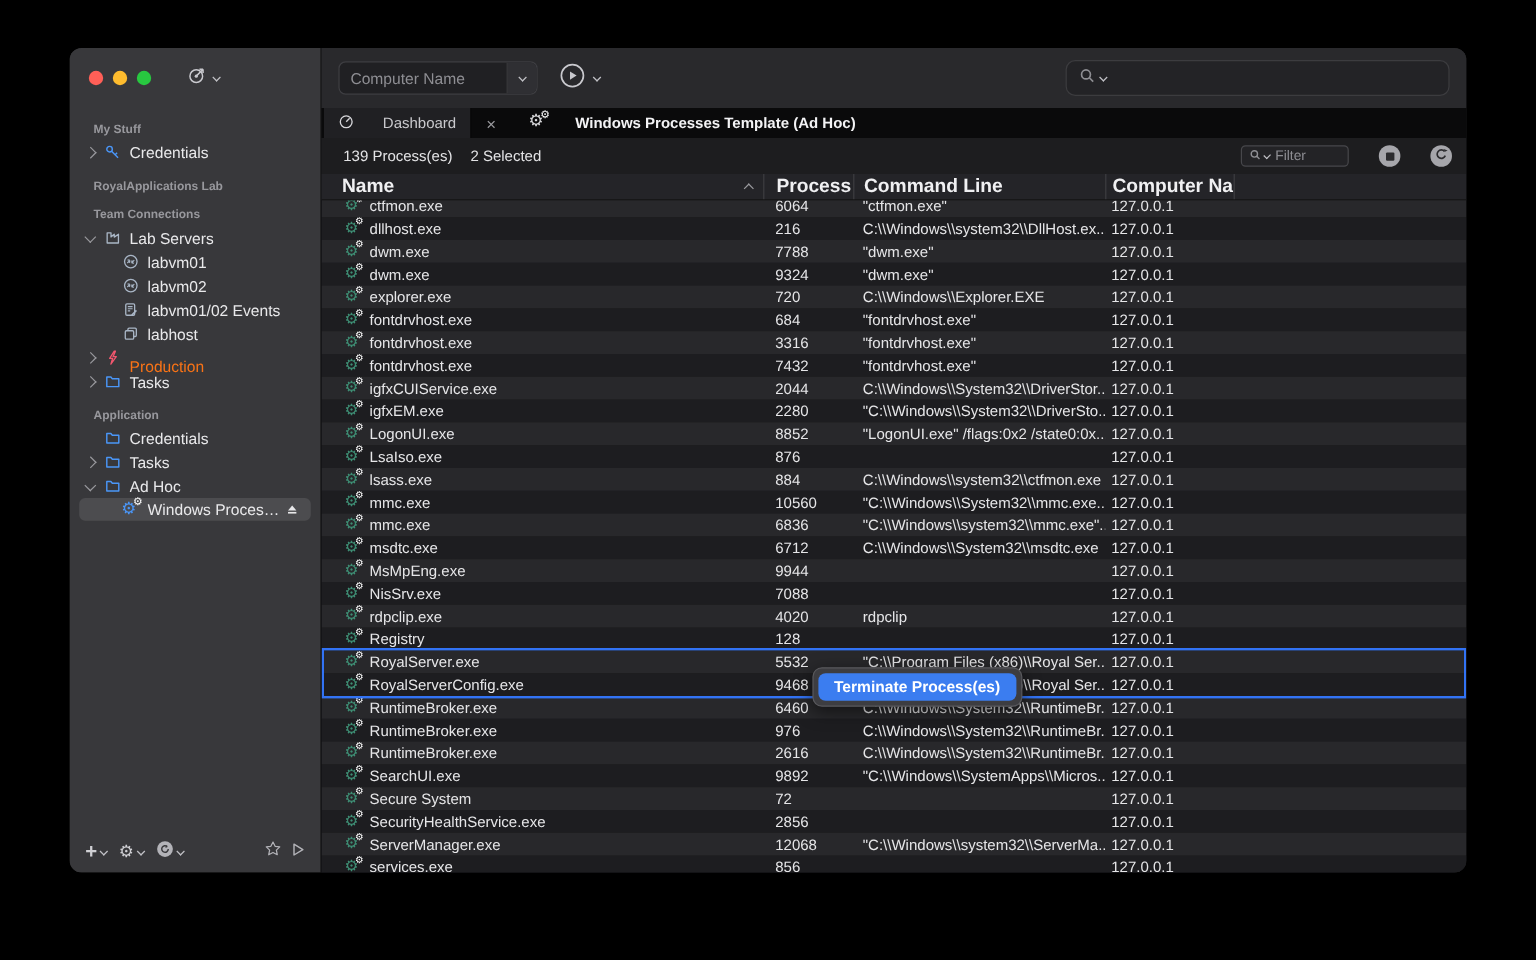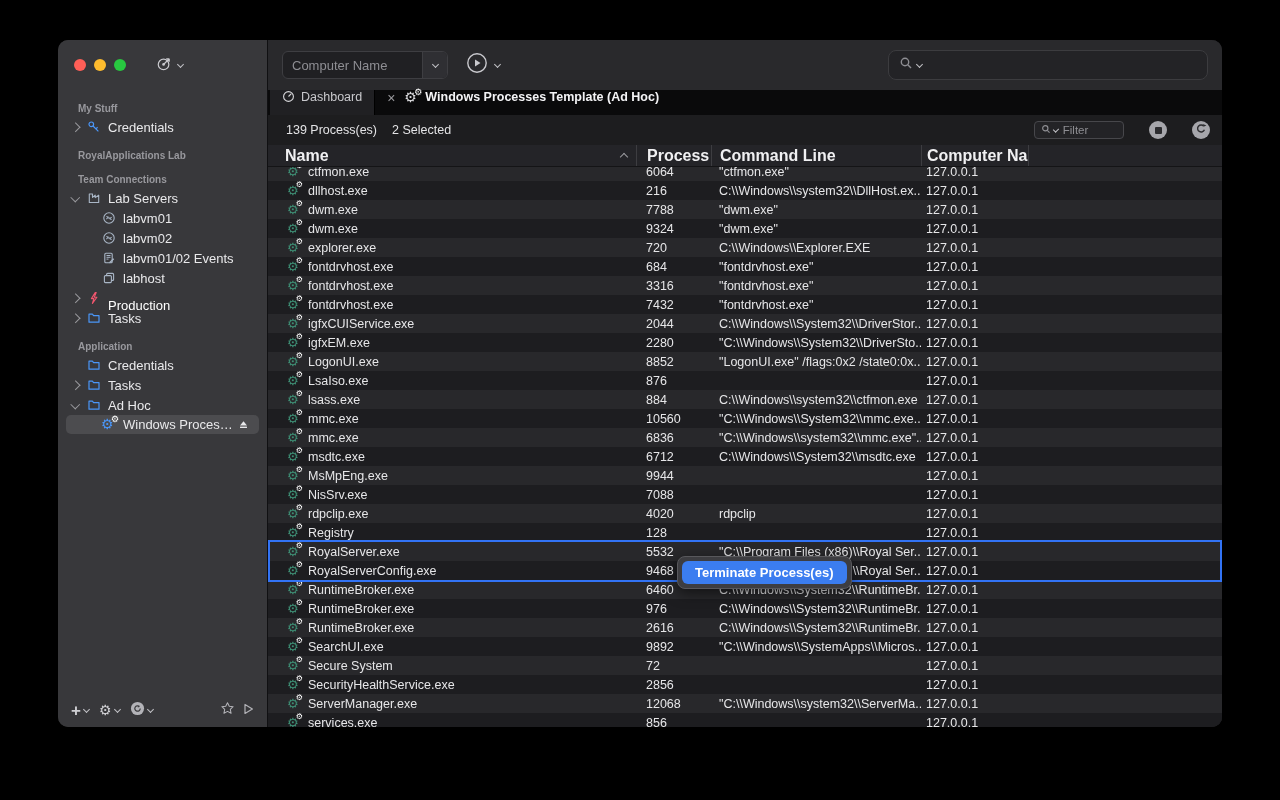--- a/index.html
+++ b/index.html
@@ -42,21 +42,21 @@
     display:flex;align-items:center;font-size:13px;color:#8e8e93;}
   .combo-text{padding-left:9px;flex:1;white-space:nowrap;overflow:hidden;}
   .combo-btn{width:24px;align-self:stretch;border-left:1px solid #3e3e42;background:#2f2f33;
     border-radius:0 5px 5px 0;display:flex;align-items:center;justify-content:center;}
   .play-split{margin-left:18px;display:flex;align-items:center;gap:7px;}
   .search{margin-left:auto;width:320px;height:30px;box-sizing:border-box;border:1px solid #3c3c3f;
     background:#232326;border-radius:8px;display:flex;align-items:center;padding:0 10px;gap:4px;}
   .search input{background:transparent;border:none;outline:none;color:#e8e8ea;font-size:14px;flex:1;font-family:inherit;min-width:0;}
   .search input::placeholder{color:#77777c;}
   .tabbar{height:25px;flex-shrink:0;background:#0a0a0b;display:flex;align-items:stretch;padding-left:2px;}
-  .tab{display:flex;gap:6px;padding:0 12px;font-size:12.5px;color:#c9c9cd;white-space:nowrap;}
+  .tab{display:flex;align-items:center;gap:24px;padding:0 12px;font-size:12.5px;color:#c9c9cd;white-space:nowrap;}
   .tab:not(.active){background:#202023;border-right:1px solid #000;}
   .tab.active{color:#f3f3f5;font-weight:700;}
   .tab-close{color:#9a9a9e;font-size:14px;font-weight:400;margin-right:3px;}
   .statusbar{height:30px;flex-shrink:0;display:flex;align-items:center;padding:0 12px 0 18px;gap:15px;
     font-size:12.5px;color:#e3e3e5;background:#1d1d1f;}
   .status-right{margin-left:auto;display:flex;align-items:flex-end;gap:25px;}
   .filter{width:90px;height:18px;box-sizing:border-box;border:1px solid #47474b;background:#232326;
     border-radius:4px;display:flex;align-items:center;padding:0 6px;gap:3px;}
   .filter input{width:100%;background:transparent;border:0;outline:0;color:#e8e8ea;font-size:11.5px;font-family:inherit;}
   .filter input::placeholder{color:#8e8e93;}
@@ -174,21 +174,21 @@
           </div>
           <div class="nav-item">
             <span class="chev-slot">
               <span class="chev chev-r"></span>
             </span>
             <span class="icon-slot">
               <svg width="14" height="14" viewBox="0 0 14 14" fill="none" xmlns="http://www.w3.org/2000/svg">
                 <path d="M8.2 1.6 4.4 7.6h2.5L5.4 12.4l4.5-6.2H7.2l2-4.6z" stroke="#f2566e" stroke-width="1.1" stroke-linejoin="round"></path>
               </svg>
             </span>
-            <span class="nav-label" style="color: #ffffff; margin-top: 14px;">Production</span>
+            <span class="nav-label" style="color: #f97316; margin-top: 14px;">Production</span>
           </div>
           <div class="nav-item">
             <span class="chev-slot">
               <span class="chev chev-r"></span>
             </span>
             <span class="icon-slot">
               <svg width="14" height="14" viewBox="0 0 14 14" fill="none" xmlns="http://www.w3.org/2000/svg">
                 <path d="M2 3.2h3.4l1.2 1.5H12v6.5H2z" stroke="#4a96f8" stroke-width="1.2" stroke-linejoin="round"></path>
               </svg>
             </span>

